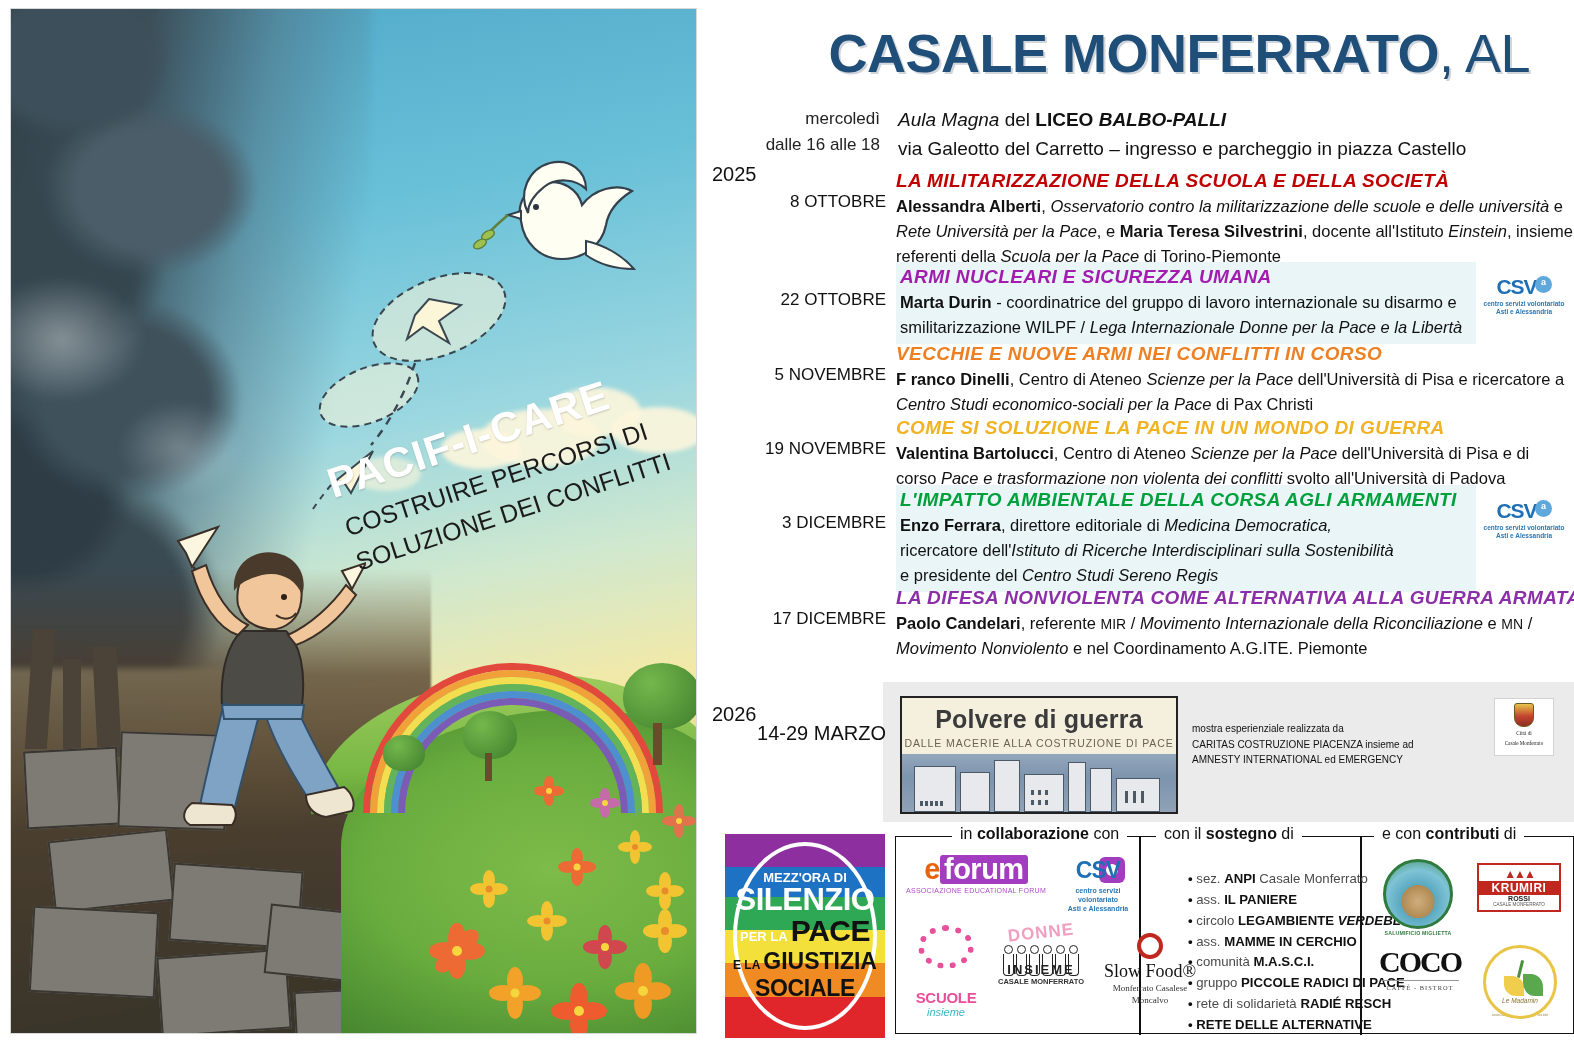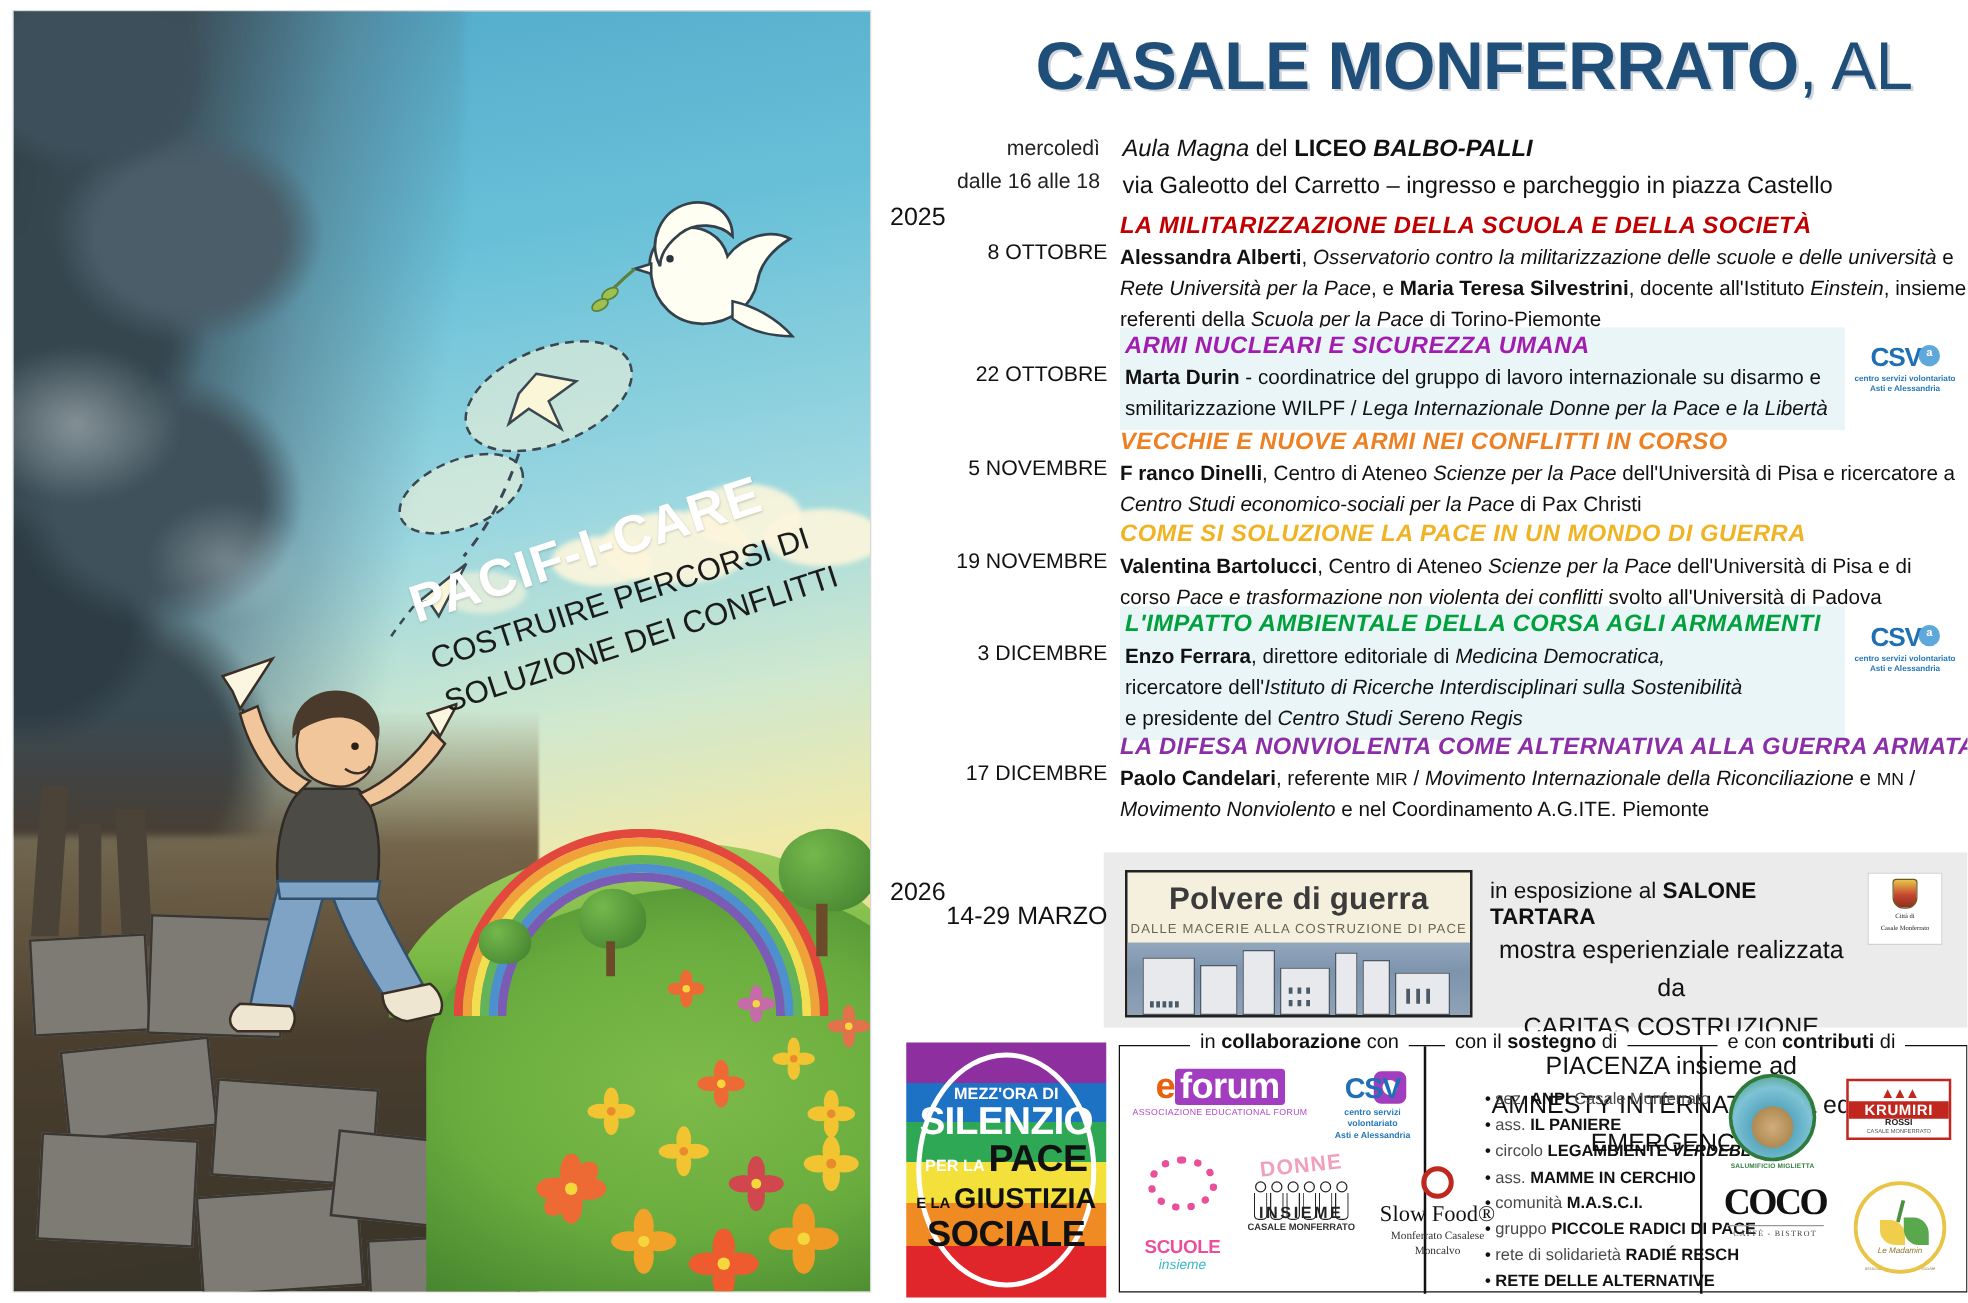--- a/index.html
+++ b/index.html
@@ -148,21 +148,21 @@
   .expo-card .t2 { text-align:center; font-size:10.5px; color:#6a6356; letter-spacing:.9px; margin-top:3px; }
   .expo-card .art {
     position:absolute; left:0; bottom:0; width:100%; height:58px;
     background:linear-gradient(180deg,#93a7bd 0%, #7d94ad 40%, #8fa2b6 100%);
   }
   .bld { position:absolute; bottom:0; background:#e7e9ec; border:1.5px solid #4c5a68; }
   .bld i { position:absolute; width:2.5px; height:5px; background:#4c5a68; }
   .expo-right { position:absolute; left:492px; top:20px; width:290px; }
   .expo-right .l1 { font-size:18px; color:#111; }
   .expo-right .l1 .b { font-weight:bold; }
-  .expo-right .l2 { margin-top:1px; font-size:20px; color:#111; line-height:1.55;text-align:center; }
+  .expo-right .l2 { margin-top:19px; font-size:10px; color:#111; line-height:1.55; }
   .crest {
     position:absolute; left:794px; top:16px; width:60px; height:58px;
     background:#fff; border:1px solid #d3d3d3; text-align:center;
   }
   .crest .shield {
     width:20px; height:24px; margin:4px auto 0;
     background:linear-gradient(180deg,#e8c54a 0%, #c5452f 55%, #8d2f22 100%);
     border:1px solid #6b5a20; border-radius:3px 3px 9px 9px;
   }
   .crest .cn { font-size:5.2px; color:#222; line-height:1.35; margin-top:3px; font-family:"Liberation Serif", serif; }
@@ -184,21 +184,21 @@
     border:4px solid #fff; border-radius:50%;
   }
   .mezzora .tx { position:absolute; left:0; top:0; width:160px; height:204px;
     display:flex; flex-direction:column; justify-content:center; align-items:center; text-align:center; }
   .mezzora .r1 { font-size:13px; font-weight:bold; color:#fff; }
   .mezzora .r2 { font-size:31px; font-weight:bold; color:#fff; line-height:.95; letter-spacing:-.5px; }
   .mezzora .r3 { font-size:13px; font-weight:bold; color:#fff; }
   .mezzora .r3 b { font-size:30px; color:#111; letter-spacing:-.5px; }
   .mezzora .r4 { font-size:12px; font-weight:bold; color:#111; }
   .mezzora .r4 b { font-size:23px; }
-  .mezzora .r5 { font-size:29px; font-weight:bold; color:#111; letter-spacing:-.3px; }
+  .mezzora .r5 { font-size:23px; font-weight:bold; color:#111; letter-spacing:-.3px; }
 
   .panel {
     position:absolute; left:170px; top:10px; width:679px; height:198px;
     border:1.6px solid #111;
   }
   .panel-lbl {
     position:absolute; top:-12px; background:#fff; padding:0 8px;
     font-size:16px; color:#111; white-space:nowrap;
   }
   .panel-lbl b { font-weight:bold; }
@@ -613,21 +613,20 @@
           <div class="bld" style="left:188px; width:22px; height:44px;"></div>
           <div class="bld" style="left:214px; width:44px; height:34px;">
               <i style="left:8px; bottom:8px; height:12px;"></i>
               <i style="left:16px; bottom:8px; height:12px;"></i>
               <i style="left:24px; bottom:8px; height:12px;"></i>
             </div>
         </div>
       </div>
 
       <div class="expo-right">
-        <div class="l1"><span>in esposizione  al </span><span class="b">SALONE TARTARA</span></div>
         <div class="l2">
           <div>mostra esperienziale realizzata  da</div>
           <div>CARITAS  COSTRUZIONE PIACENZA insieme ad</div>
           <div>AMNESTY  INTERNATIONAL  ed EMERGENCY</div>
         </div>
       </div>
 
       <div class="crest">
         <div class="shield"></div>
         <div class="cn">Città di</div>

